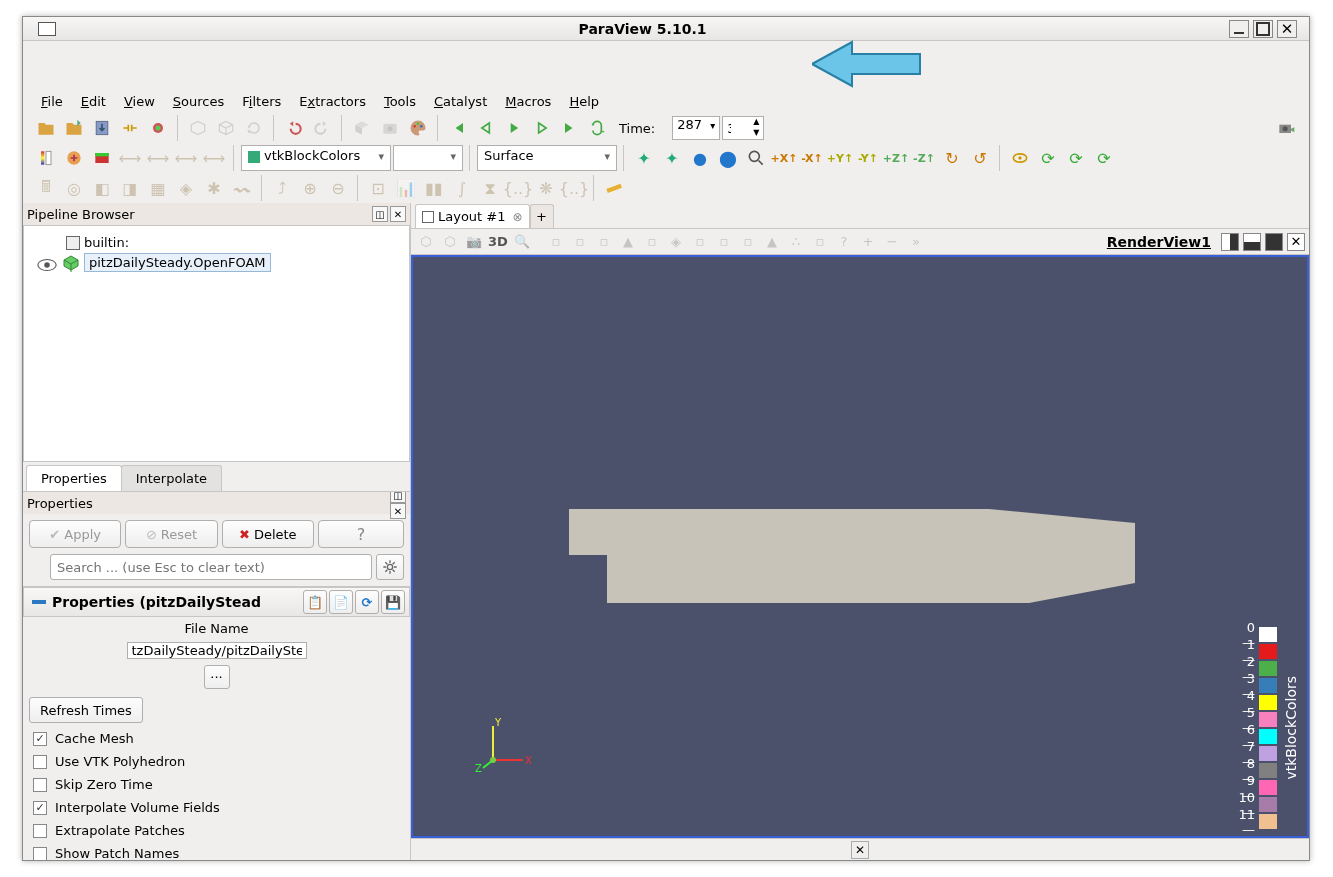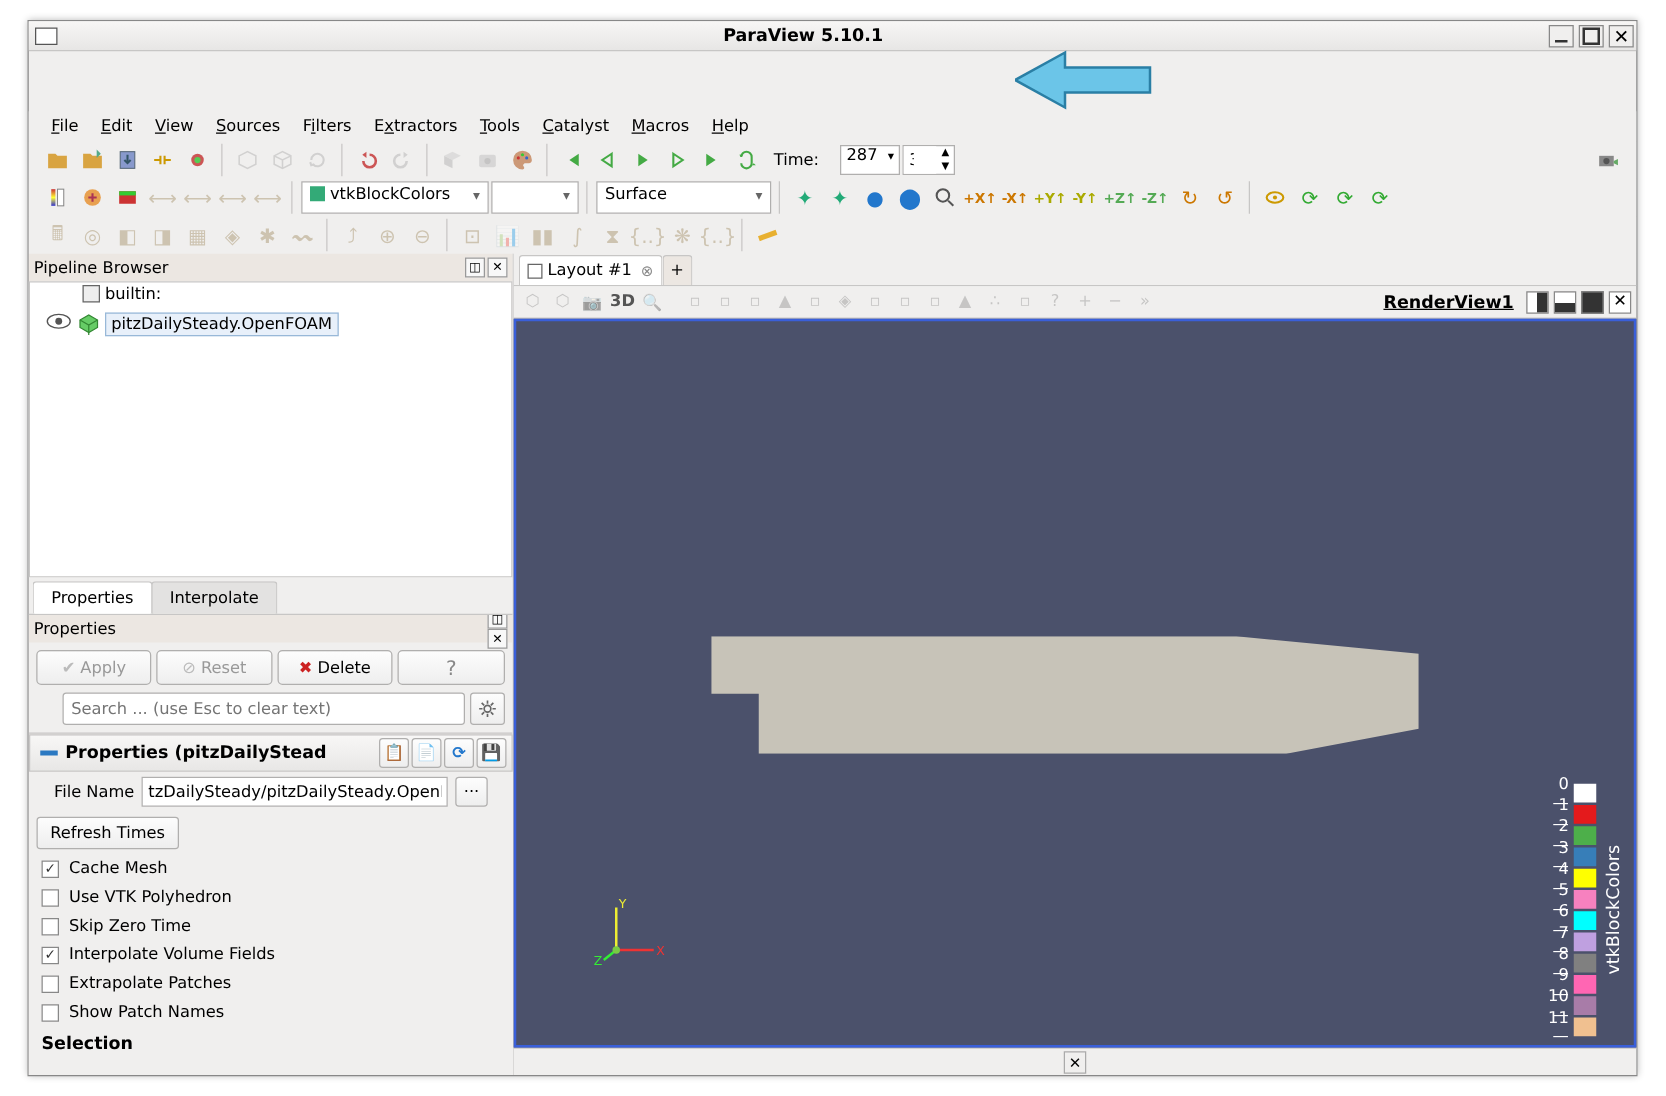--- a/index.html
+++ b/index.html
@@ -1,21 +1,21 @@
 <!DOCTYPE html>
 <html><head>
 <meta charset="utf-8">
 <style>
 * { box-sizing: border-box; margin: 0; padding: 0; font-family: "DejaVu Sans", "Liberation Sans", sans-serif; }
 body { background: #fff; width: 1333px; height: 877px; overflow: hidden; font-size: 13px; }
 
 .window { position: absolute; left: 22px; top: 16px; width: 1288px; height: 845px; background: #f0efee; border: 1px solid #888; box-shadow: 0 0 6px rgba(0,0,0,.3); display: flex; flex-direction: column; }
 
 
-.titlebar { height: 24px; background: linear-gradient(#f7f6f5,#e7e6e5); display: flex; align-items: center; justify-content: space-between; padding: 0 2px; border-bottom: 1px solid #c7c6c5; }
+.titlebar { height: 24px; background: linear-gradient(#f7f6f5,#e7e6e5); display: flex; align-items: center; justify-content: space-between; padding: 0 12px; border-bottom: 1px solid #c7c6c5; }
 .titlebar .appicon { width: 18px; height: 14px; background: #fff; border: 1px solid #555; position: relative; margin-left: 3px; }
 .titlebar-title { flex: 1; text-align: center; font-weight: bold; font-size: 14px; }
 .winbtns { display: flex; gap: 4px; }
 .winbtn { width: 20px; height: 18px; border: 1px solid #888; background: #f0efee; display: flex; align-items: center; justify-content: center; font-size: 13px; font-weight: bold; cursor: default;}
 .winbtn-min::before { content: ""; width: 10px; height: 2px; background: #333; margin-top: 8px;}
 .winbtn-max::before { content: ""; width: 10px; height: 10px; border: 2px solid #333;}
 .winbtn-close { font-size: 15px; line-height: 14px;}
 
 
 .menubar { height: 24px; display: flex; align-items: center; padding: 0 10px; gap: 2px; background: #f0efee; margin-top: 48px; }
@@ -41,21 +41,21 @@
 
 .content { flex: 1; display: flex; min-height: 0; }
 
 
 .leftcol { width: 388px; display: flex; flex-direction: column; border-right: 1px solid #c7c6c5;}
 .panel-hdr { height: 22px; display: flex; align-items: center; justify-content: space-between; padding: 0 4px; font-size: 13px; background: #ece7e2;}
 .panel-hdr .phicons { display: flex; gap: 2px;}
 .phicon { width: 16px; height: 16px; border: 1px solid #999; font-size: 10px; display: flex; align-items: center; justify-content: center; background: #f8f8f8;}
 
 .pipeline { flex: 0 0 237px; background: #fff; border: 1px solid #c7c6c5; margin: 0; overflow: auto; padding: 2px;}
-.pipe-row { display: flex; align-items: flex-start; height: 22px; font-size: 13px; padding-left: 36px;}
+.pipe-row { display: flex; align-items: flex-end; height: 22px; font-size: 13px; padding-left: 36px;}
 .pipe-row .srv-icon { width: 14px; height: 14px; border: 1px solid #666; margin-right: 4px; background: #eee;}
 .pipe-row.item { padding-left: 10px; gap: 4px;}
 .eye { width: 22px; height: 14px; }
 .eye svg { width: 22px; height: 14px; }
 .cube-ic { width: 18px; height: 18px; }
 .pipe-row.item .label { border: 1px solid #98b8d8; background: #e8f0fa; padding: 1px 4px;}
 
 .tabs { display: flex; border-bottom: 1px solid #c7c6c5; background: #f0efee; padding-top: 3px; padding-left: 3px;}
 .tab { padding: 5px 14px; border: 1px solid #c7c6c5; border-bottom: none; background: #f0efee; font-size: 13px; border-radius: 3px 3px 0 0; margin-right: -1px;}
 .tab.active { background: #fff; font-weight: normal; position: relative; z-index: 2;}
@@ -77,21 +77,21 @@
 .propbody { flex: 1; overflow-y: auto; overflow-x: hidden; border-top: 1px solid #c7c6c5; background: #f0efee; padding: 0; position: relative;}
 .propbody::-webkit-scrollbar { width: 16px; }
 .propbody::-webkit-scrollbar-track { background: #e7e6e5; }
 .propbody::-webkit-scrollbar-thumb { background: #c0bfbe; border: 1px solid #a0a0a0; }
 
 .sect-hdr { height: 30px; display: flex; align-items: center; background: linear-gradient(#f8f7f6,#e8e7e6); border: 1px solid #c7c6c5; font-weight: bold; font-size: 14px; padding-left: 8px; gap: 6px;}
 .sect-hdr .bluesq { width: 14px; height: 4px; background: #2b79c2;}
 .sect-hdr .mini { margin-left: auto; display: flex; gap: 2px; padding-right: 4px;}
 .minibtn { width: 24px; height: 24px; border: 1px solid #b0afae; background: linear-gradient(#fdfdfd,#eee); border-radius: 3px; display: flex; align-items: center; justify-content: center; font-size: 13px;}
 
-.proprow { display: flex; align-items: center; padding: 4px 20px; font-size: 13px; gap: 6px;}
+.proprow { display: flex; align-items: center; padding: 4px 2px; font-size: 13px; gap: 6px; flex-direction: column;}
 .proprow .lbl { }
 .proprow .txt { flex: 1; height: 24px; border: 1px solid #b0afae; background: #fff; padding: 0 4px; font-size: 13px; overflow: hidden;}
 .proprow .dotbtn { width: 26px; height: 24px; border: 1px solid #b0afae; background: linear-gradient(#fdfdfd,#eee); border-radius: 3px; text-align: center;}
 
 .refbtn { height: 26px; border: 1px solid #b0afae; background: linear-gradient(#fdfdfd,#eee); border-radius: 3px; padding: 0 10px; margin: 4px 6px; font-size: 13px; display: inline-block;}
 
 .chkrow { display: flex; align-items: center; padding: 4px 10px; font-size: 13px; gap: 8px;}
 .chk { width: 14px; height: 14px; border: 1px solid #888; background: #fff; display: flex; align-items: center; justify-content: center; font-size: 11px; color: #333;}
 .chk.on::after { content: "✓"; }
 

